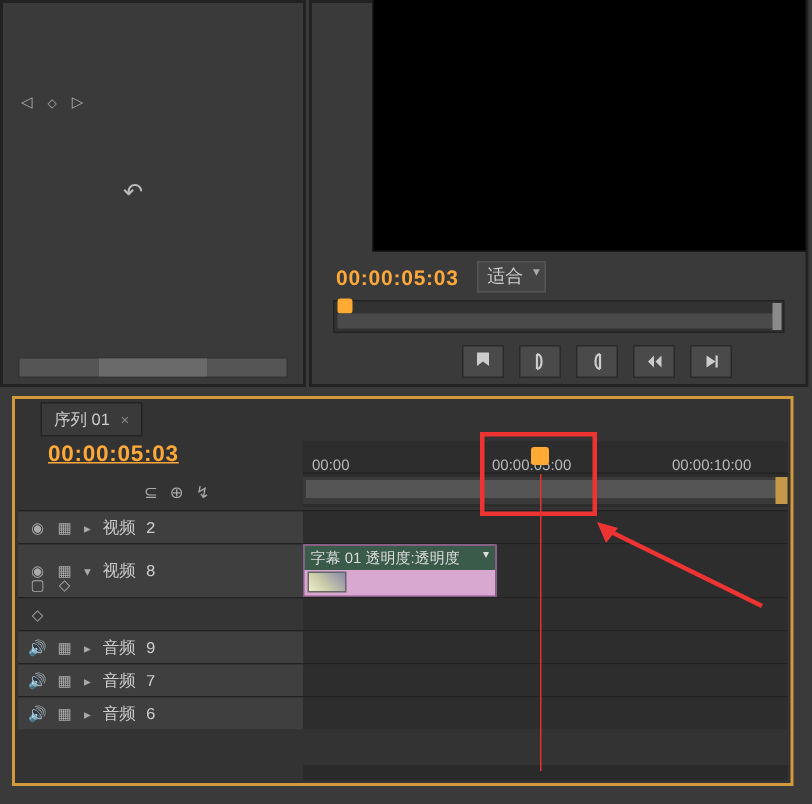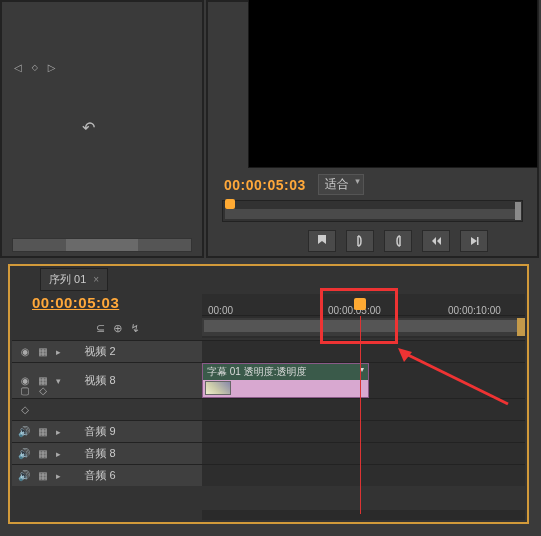--- a/index.html
+++ b/index.html
@@ -22,21 +22,21 @@
   .fit-dd::after { content: "▾"; position: absolute; right: 3px; font-size: 9px; color: #aaa; }
   .preview-ruler { position: absolute; top: 198px; left: 14px; right: 14px; height: 22px; background: #323232; border: 1px solid #222; }
   .preview-ruler .playhead { position: absolute; top: -2px; left: 2px; width: 10px; height: 10px; background: #ffaa33; border-radius: 2px; }
   .preview-ruler .range { position: absolute; bottom: 2px; left: 2px; right: 2px; height: 10px; background: #4a4a4a; }
   .preview-ruler .end { position: absolute; right: 1px; top: 1px; bottom: 1px; width: 6px; background: #8a8a8a; }
   .btn-row { position: absolute; top: 228px; left: 100px; display: flex; gap: 10px; }
   .pbtn { width: 28px; height: 22px; background: #4a4a4a; border: 1px solid #2a2a2a; display: flex; align-items: center; justify-content: center; cursor: pointer; }
   .pbtn svg { width: 14px; height: 14px; }
 
   .timeline-region { position: absolute; top: 264px; left: 8px; width: 521px; height: 260px; background: #333; border: 2px solid #d29a3a; }
-  .tab-row { position: absolute; top: 2px; left: 18px; display: flex; padding-left: 12px; }
+  .tab-row { position: absolute; top: 2px; left: 5px; display: flex; padding-left: 12px; }
   .tab { background: #3a3a3a; color: #ccc; font-size: 11px; padding: 3px 8px; border: 1px solid #222; }
   .tab .close { margin-left: 4px; color: #888; font-size: 10px; }
   .tl-head { position: absolute; top: 28px; left: 22px; width: 166px; }
   .tc-main { color: #ffa83a; font-size: 15px; font-weight: bold; letter-spacing: 0.5px; text-decoration: underline; }
   .tl-icons { position: absolute; top: 56px; left: 86px; display: flex; gap: 8px; align-items: center; }
   .tli { color: #aaa; font-size: 11px; }
 
   .ruler-area { position: absolute; top: 28px; left: 192px; right: 2px; height: 44px; background: #2d2d2d; }
   .ruler-marks { position: relative; height: 22px; border-bottom: 1px solid #222; }
   .rmark { position: absolute; top: 11px; color: #bbb; font-size: 10px; }
@@ -46,25 +46,25 @@
   .ruler-bar .playhead { position: absolute; top: -20px; left: 152px; width: 12px; height: 12px; background: #ffaa33; border-radius: 2px; }
   .playline { position: absolute; top: 50px; left: 350px; width: 1px; height: 198px; background: #d33; z-index: 5; }
 
   .tracks { position: absolute; top: 74px; left: 2px; right: 2px; bottom: 8px; }
   .track { display: flex; height: 22px; border-top: 1px solid #222; }
   .track.tall { height: 36px; }
   .track-head { width: 190px; background: #3f3f3f; display: flex; align-items: center; gap: 4px; padding-left: 6px; position: relative; }
   .track-head.dark { background: #353535; }
   .track-lane { flex: 1; background: #2d2d2d; position: relative; }
   .toggle { width: 14px; height: 14px; display: inline-flex; align-items: center; justify-content: center; color: #aaa; font-size: 10px; }
-  .tname { color: #ccc; font-size: 11px; margin-left: 20px; }
+  .tname { color: #ccc; font-size: 11px; margin-left: 4px; font-family: Liberation Mono, monospace; }
   .expand { color: #aaa; font-size: 9px; margin-left: 2px; }
   .sub-controls { position: absolute; top: 20px; left: 6px; display: flex; gap: 4px; }
 
-  .clip { position: absolute; top: 0; left: 0; width: 167px; height: 100%; background: #d8a8d0; border: 1px solid #8a5a88; }
+  .clip { position: absolute; top: 0; left: 0; width: 129px; height: 100%; background: #d8a8d0; border: 1px solid #8a5a88; }
   .clip-label { background: #3a5a4a; color: #ddd; font-size: 10px; padding: 1px 4px; white-space: nowrap; overflow: hidden; }
   .clip-label .dd { float: right; font-size: 8px; }
   .clip-thumb { position: absolute; bottom: 2px; left: 2px; width: 26px; height: 14px; background: linear-gradient(45deg,#eec,#cca 40%,#88a); border: 1px solid #666; }
 
   .highlight-box { position: absolute; top: 22px; left: 120px; width: 78px; height: 56px; border: 3px solid #e33; z-index: 8; pointer-events:none; }
   .arrow { position: absolute; top: 82px; left: 196px; width: 118px; height: 60px; z-index: 8; pointer-events:none; }
   
   .bottom-scroll { position: absolute; bottom: 2px; left: 192px; right: 2px; height: 10px; background: #2a2a2a; }
 </style>
 </head>
@@ -205,21 +205,21 @@
         <span class="expand">▸</span>
         <span class="tname">音频 9</span>
       </div>
       <div class="track-lane"></div>
     </div>
     <div class="track">
       <div class="track-head">
         <span class="toggle">🔊</span>
         <span class="toggle">▦</span>
         <span class="expand">▸</span>
-        <span class="tname">音频 8</span>
+        <span class="tname">音频 7</span>
       </div>
       <div class="track-lane"></div>
     </div>
     <div class="track">
       <div class="track-head">
         <span class="toggle">🔊</span>
         <span class="toggle">▦</span>
         <span class="expand">▸</span>
         <span class="tname">音频 6</span>
       </div>

